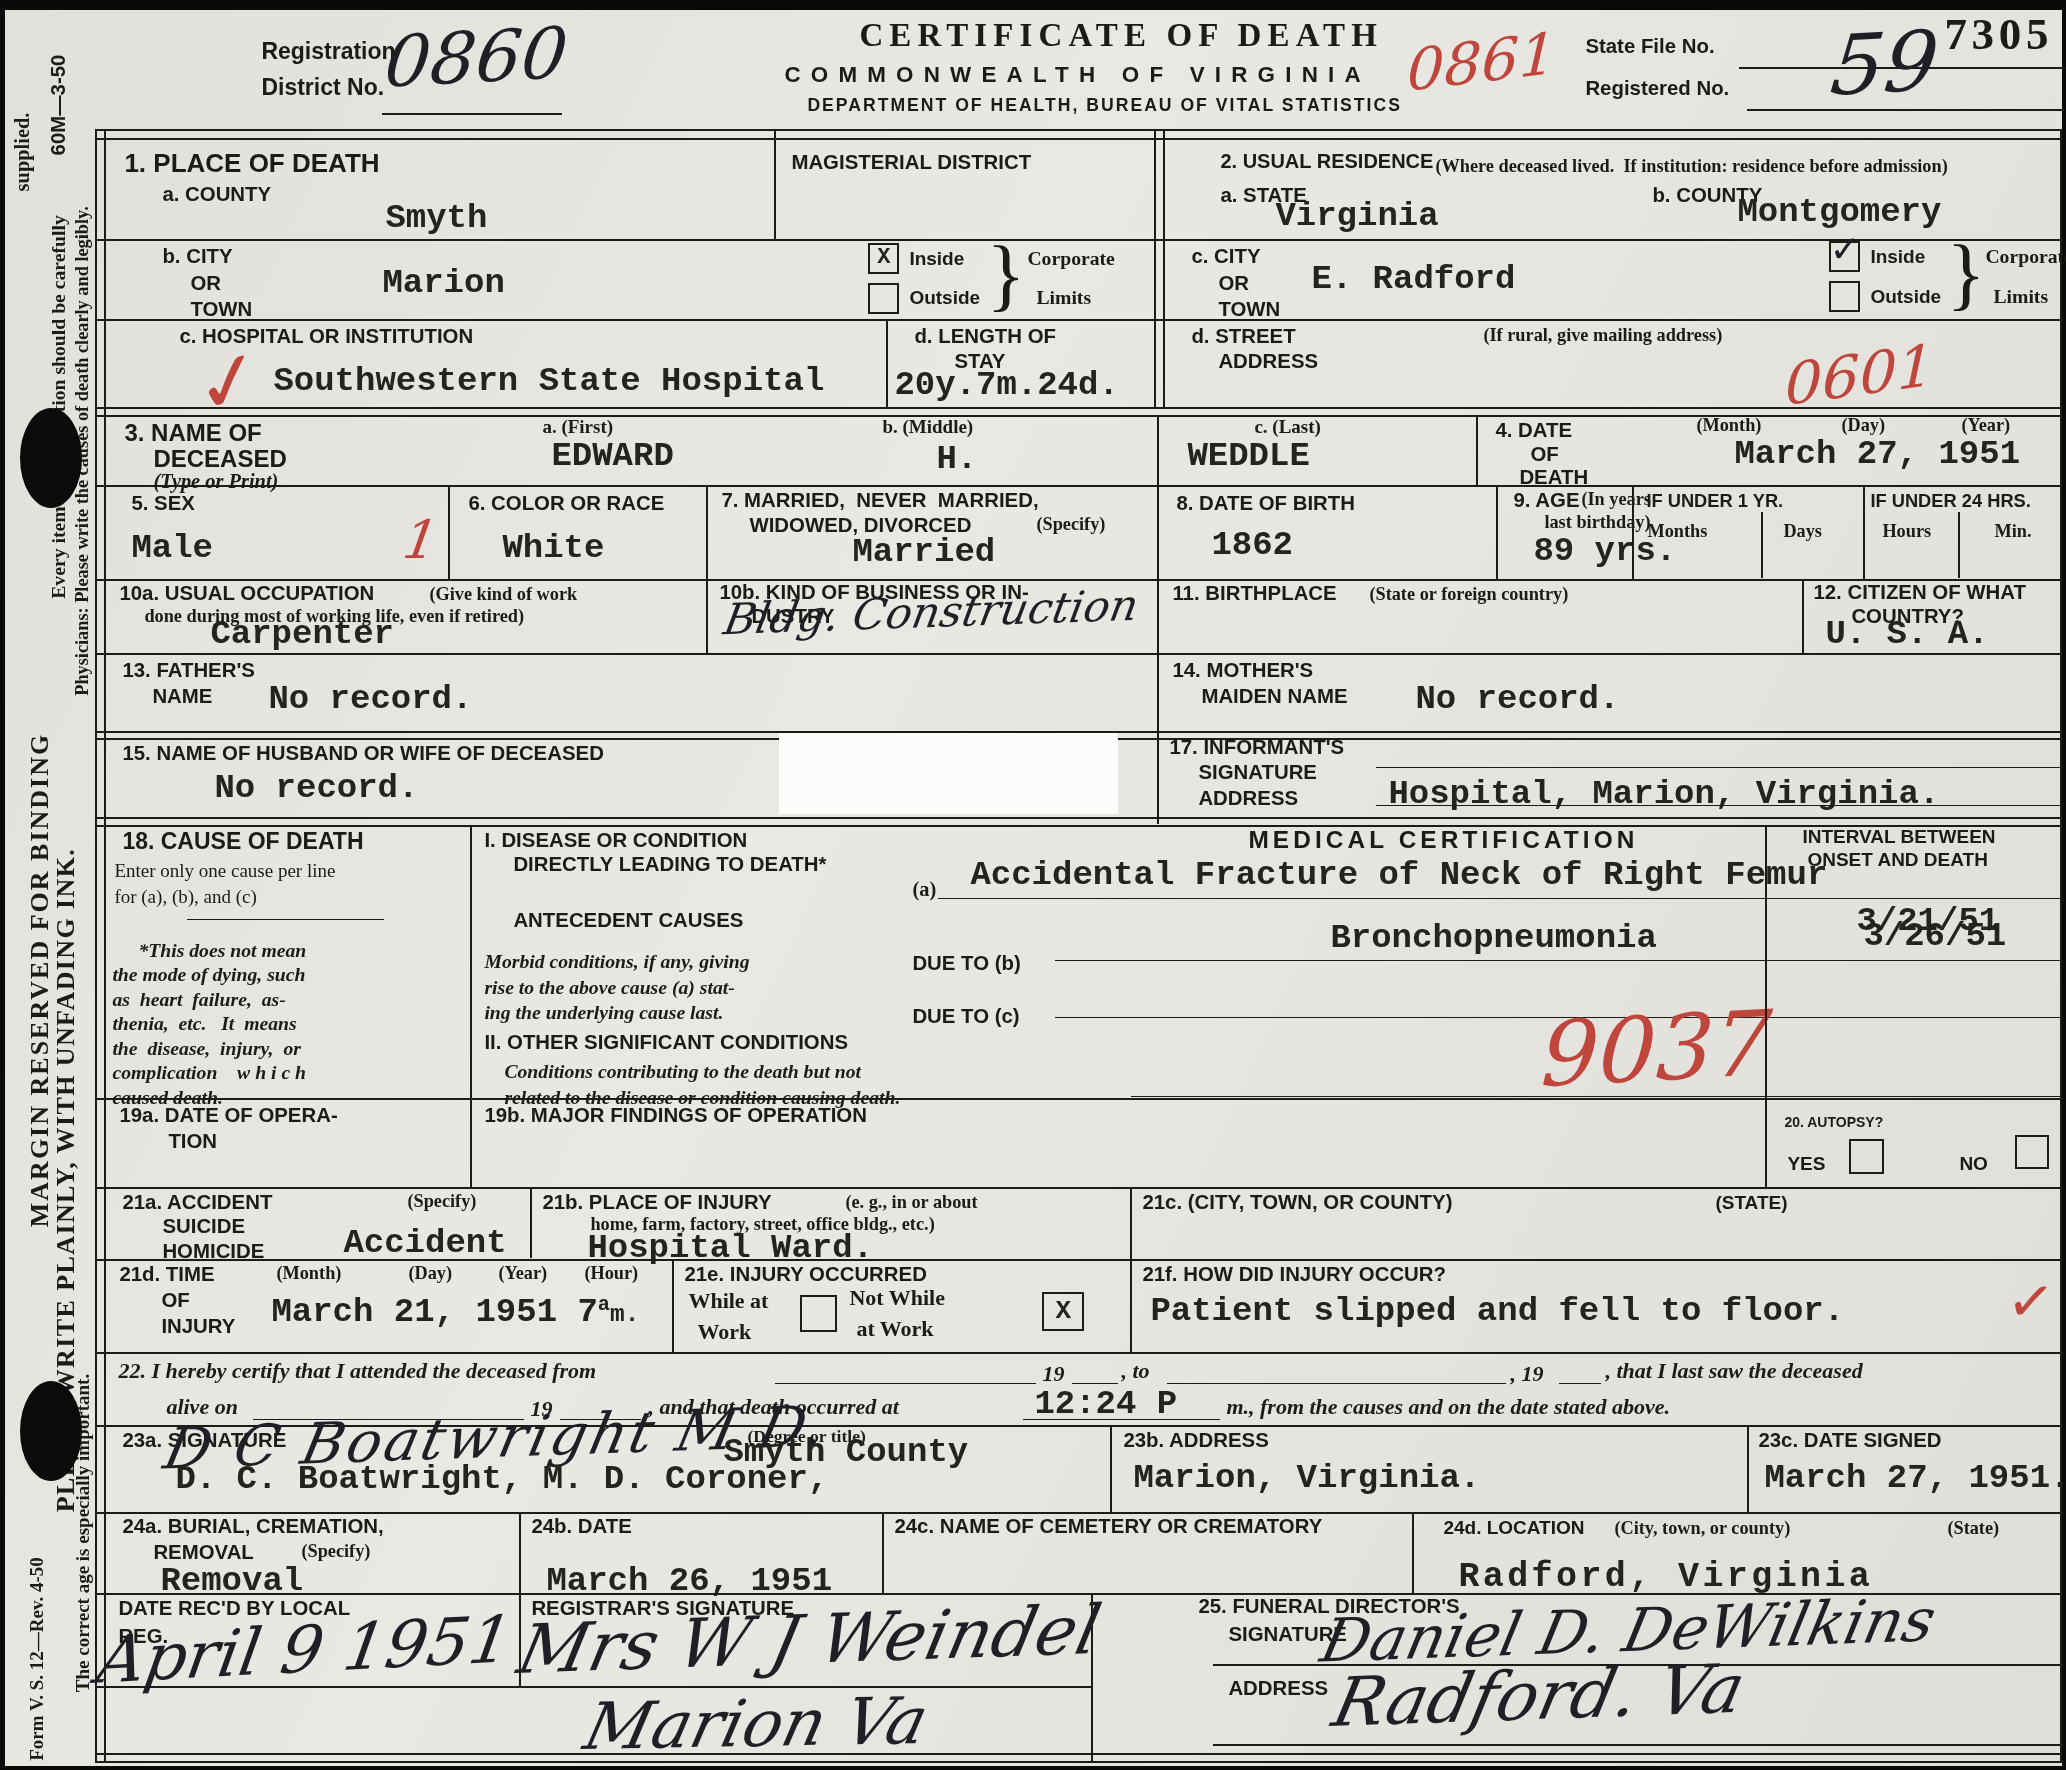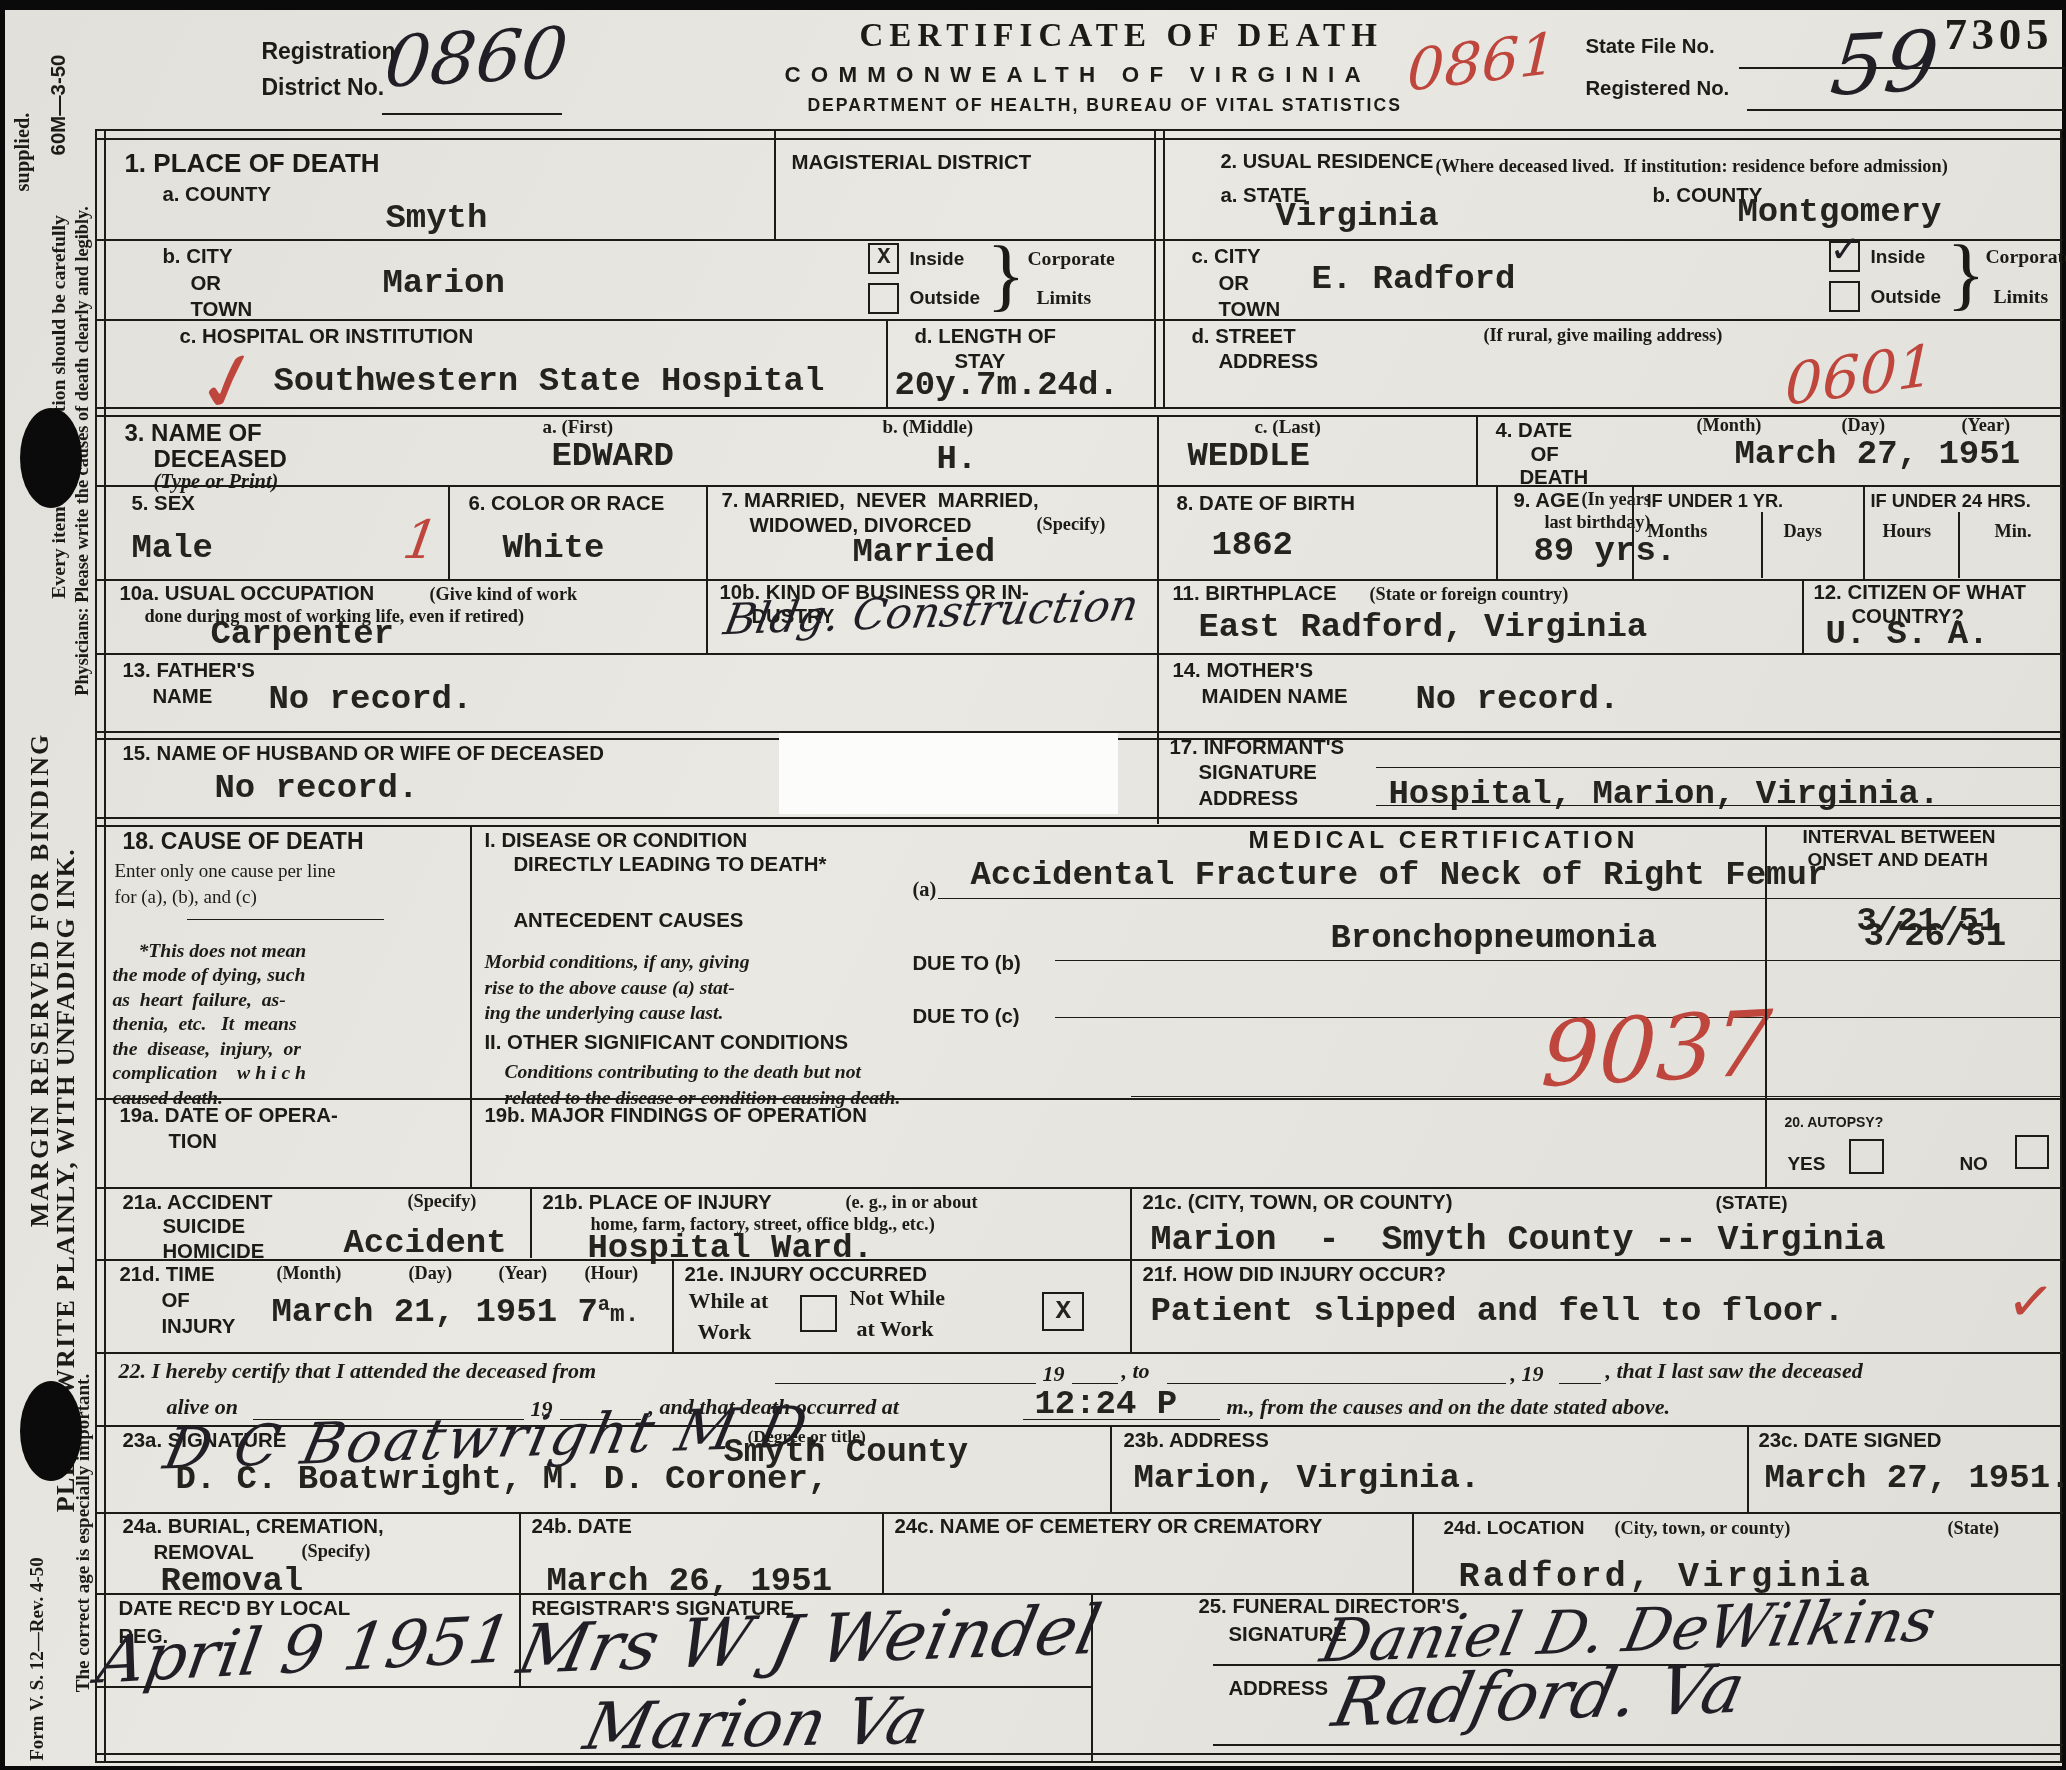--- a/index.html
+++ b/index.html
@@ -181,21 +181,20 @@
   <div class="lbl" style="left:114px;top:573px;font-size:20.4px;">10a. USUAL OCCUPATION</div>
   <div class="note" style="left:424px;top:575px;font-size:18.3px;">(Give kind of work</div>
   <div class="note" style="left:139px;top:597px;font-size:18.3px;">done during most of working life, even if retired)</div>
   <div class="typed" style="left:205px;top:607px;font-size:34px;">Carpenter</div>
   <div class="vl" style="left:701px;top:569px;height:75px;"></div>
   <div class="lbl" style="left:714px;top:572px;font-size:20.4px;">10b. KIND OF BUSINESS OR IN-</div>
   <div class="lbl" style="left:746px;top:596px;font-size:20.4px;">DUSTRY</div>
   <div class="hand" style="left:721px;top:581px;font-size:43px;transform:skewX(-12deg) rotate(-2deg);">Bldg. Construction</div>
   <div class="lbl" style="left:1167px;top:573px;font-size:20.4px;">11. BIRTHPLACE</div>
   <div class="note" style="left:1364px;top:575px;font-size:18.3px;">(State or foreign country)</div>
-  <div class="typed" style="left:1193px;top:600px;font-size:34px;">East Radford, Virginia</div>
   <div class="vl" style="left:1797px;top:569px;height:75px;"></div>
   <div class="lbl" style="left:1808px;top:572px;font-size:20.4px;">12. CITIZEN OF WHAT</div>
   <div class="lbl" style="left:1846px;top:596px;font-size:20.4px;">COUNTRY?</div>
   <div class="typed" style="left:1820px;top:607px;font-size:34px;">U. S. A.</div>
   <div class="hl" style="left:90px;top:643px;width:1968px;"></div>
 
   <div class="lbl" style="left:117px;top:650px;font-size:20.4px;">13. FATHER'S</div>
   <div class="lbl" style="left:147px;top:676px;font-size:20.4px;">NAME</div>
   <div class="typed" style="left:263px;top:672px;font-size:34px;">No record.</div>
   <div class="lbl" style="left:1167px;top:650px;font-size:20.4px;">14. MOTHER'S</div>
@@ -272,21 +271,20 @@
   <div class="note" style="left:402px;top:1182px;font-size:18.3px;">(Specify)</div>
   <div class="typed" style="left:338px;top:1216px;font-size:34px;">Accident</div>
   <div class="vl" style="left:525px;top:1177px;height:71px;"></div>
   <div class="lbl" style="left:537px;top:1182px;font-size:20.4px;">21b. PLACE OF INJURY</div>
   <div class="note" style="left:840px;top:1183px;font-size:18.3px;">(e. g., in or about</div>
   <div class="note" style="left:585px;top:1205px;font-size:18.3px;">home, farm, factory, street, office bldg., etc.)</div>
   <div class="typed" style="left:582px;top:1221px;font-size:34px;">Hospital Ward.</div>
   <div class="vl" style="left:1125px;top:1177px;height:165px;"></div>
   <div class="lbl" style="left:1137px;top:1182px;font-size:20.4px;">21c. (CITY, TOWN, OR COUNTY)</div>
   <div class="lbl" style="left:1710px;top:1183px;font-size:19px;">(STATE)</div>
-  <div class="typed" style="left:1145px;top:1213px;font-size:35px;">Marion  -  Smyth County -- Virginia</div>
   <div class="hl" style="left:90px;top:1249px;width:1968px;"></div>
 
   <div class="lbl" style="left:114px;top:1254px;font-size:20.4px;">21d. TIME</div>
   <div class="lbl" style="left:156px;top:1280px;font-size:20.4px;">OF</div>
   <div class="lbl" style="left:156px;top:1306px;font-size:20.4px;">INJURY</div>
   <div class="note" style="left:271px;top:1254px;font-size:18.3px;">(Month)</div>
   <div class="note" style="left:403px;top:1254px;font-size:18.3px;">(Day)</div>
   <div class="note" style="left:493px;top:1254px;font-size:18.3px;">(Year)</div>
   <div class="note" style="left:579px;top:1254px;font-size:18.3px;">(Hour)</div>
   <div class="typed" style="left:266px;top:1285px;font-size:34px;"><span>March 21, 1951 7</span><span class="sup">a</span><span style="font-size:24.4px;">m.</span></div>

